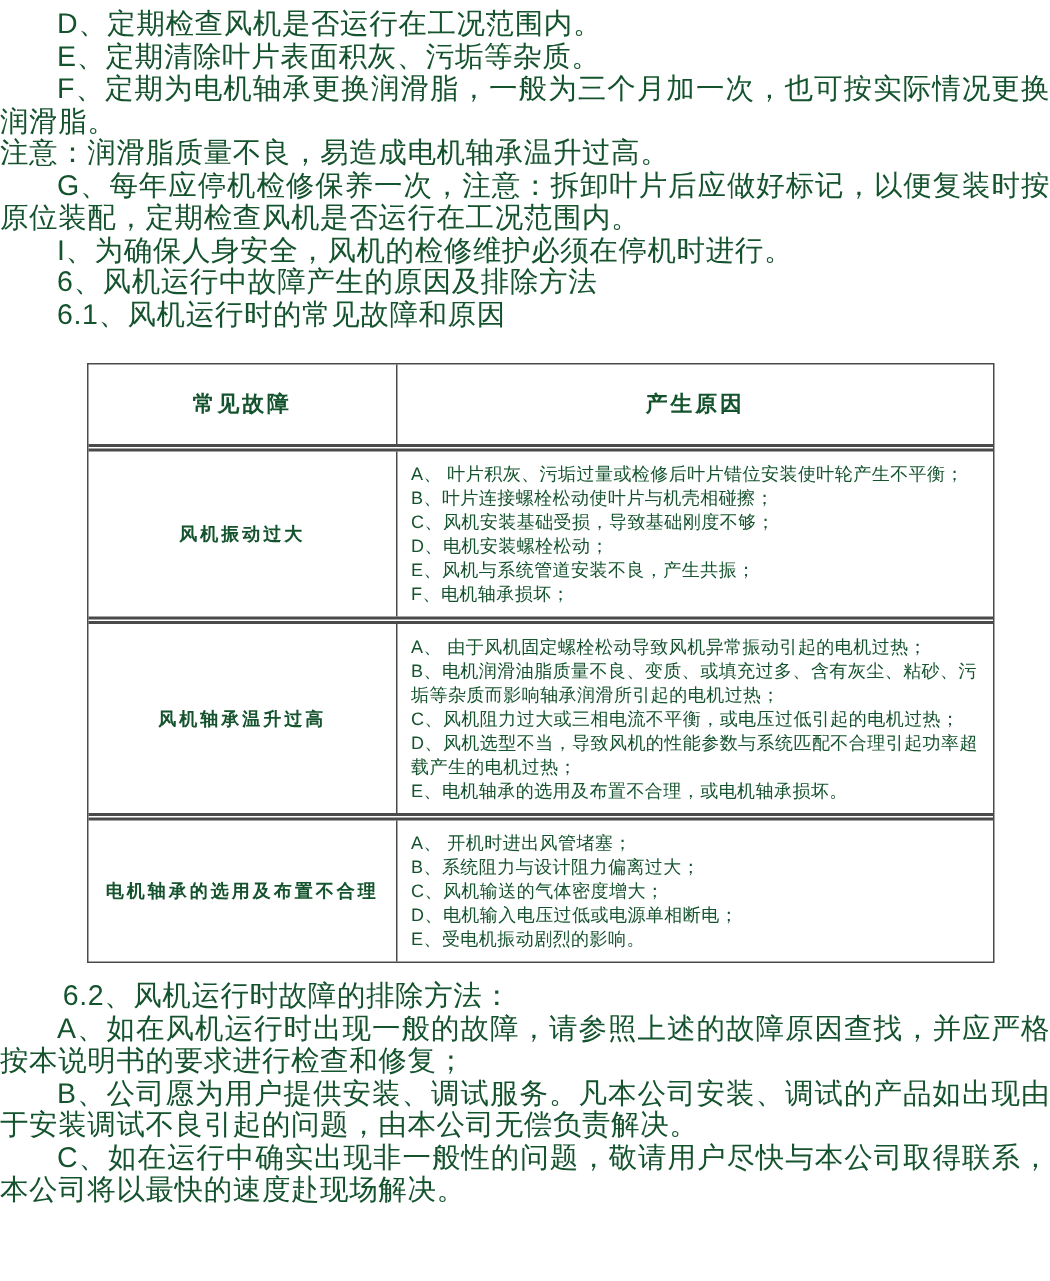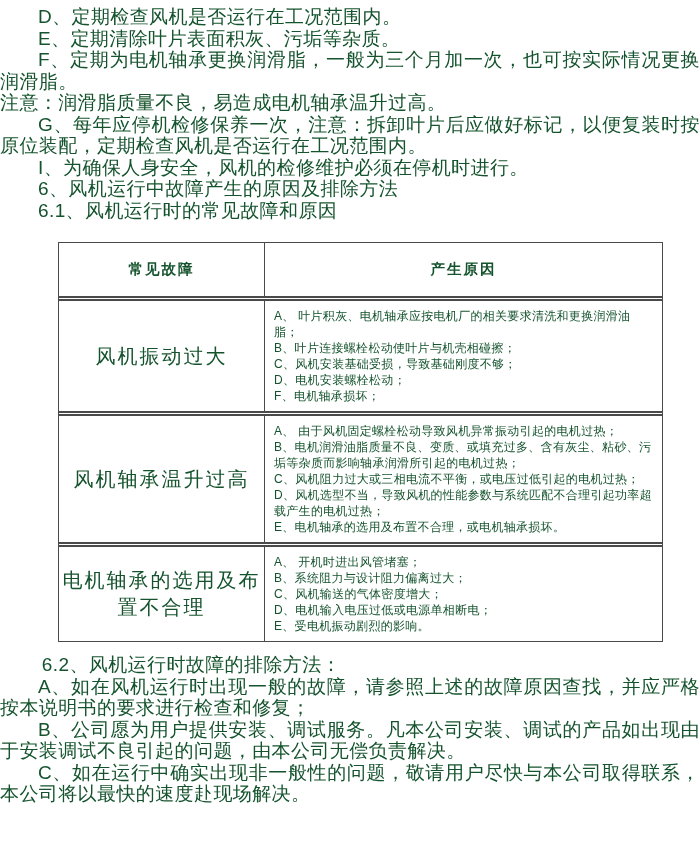--- a/index.html
+++ b/index.html
@@ -34,22 +34,22 @@
   .t-row { display: flex; align-items: stretch; }
   .t-row + .t-row { border-top: 5px double #4a4a4a; }
   .c-fault {
     width: 206px;
     flex: 0 0 206px;
     box-sizing: border-box;
     border-right: 1px solid #4a4a4a;
     display: flex;
     align-items: center;
     justify-content: center;
-    font-size: 20px;
-    font-weight: normal;
+    font-size: 12px;
+    font-weight: bold;
     letter-spacing: 2px;
     text-align: center;
     padding: 0 2px;
   }
   .c-causes {
     flex: 1 1 auto;
     box-sizing: border-box;
     padding: 7px 10px 7px 9px;
   }
   .t-header .c-fault, .t-header .c-causes {
@@ -88,24 +88,25 @@
 
   <div class="fault-table">
     <div class="t-row t-header">
       <div class="c-fault">常见故障</div>
       <div class="c-causes">产生原因</div>
     </div>
 
     <div class="t-row">
       <div class="c-fault">风机振动过大</div>
       <div class="c-causes">
-        <div class="cause-line">A、 叶片积灰、电机轴承应按电机厂的相关要求清洗和更换润滑油脂；</div>
+        <div class="cause-line">A、 叶片积灰、污垢过量或检修后叶片错位安装使叶轮产生不平衡；</div>
         <div class="cause-line">B、叶片连接螺栓松动使叶片与机壳相碰擦；</div>
         <div class="cause-line">C、风机安装基础受损，导致基础刚度不够；</div>
         <div class="cause-line">D、电机安装螺栓松动；</div>
+        <div class="cause-line">E、风机与系统管道安装不良，产生共振；</div>
         <div class="cause-line">F、电机轴承损坏；</div>
       </div>
     </div>
 
     <div class="t-row">
       <div class="c-fault">风机轴承温升过高</div>
       <div class="c-causes">
         <div class="cause-line">A、 由于风机固定螺栓松动导致风机异常振动引起的电机过热；</div>
         <div class="cause-line">B、电机润滑油脂质量不良、变质、或填充过多、含有灰尘、粘砂、污垢等杂质而影响轴承润滑所引起的电机过热；</div>
         <div class="cause-line">C、风机阻力过大或三相电流不平衡，或电压过低引起的电机过热；</div>

